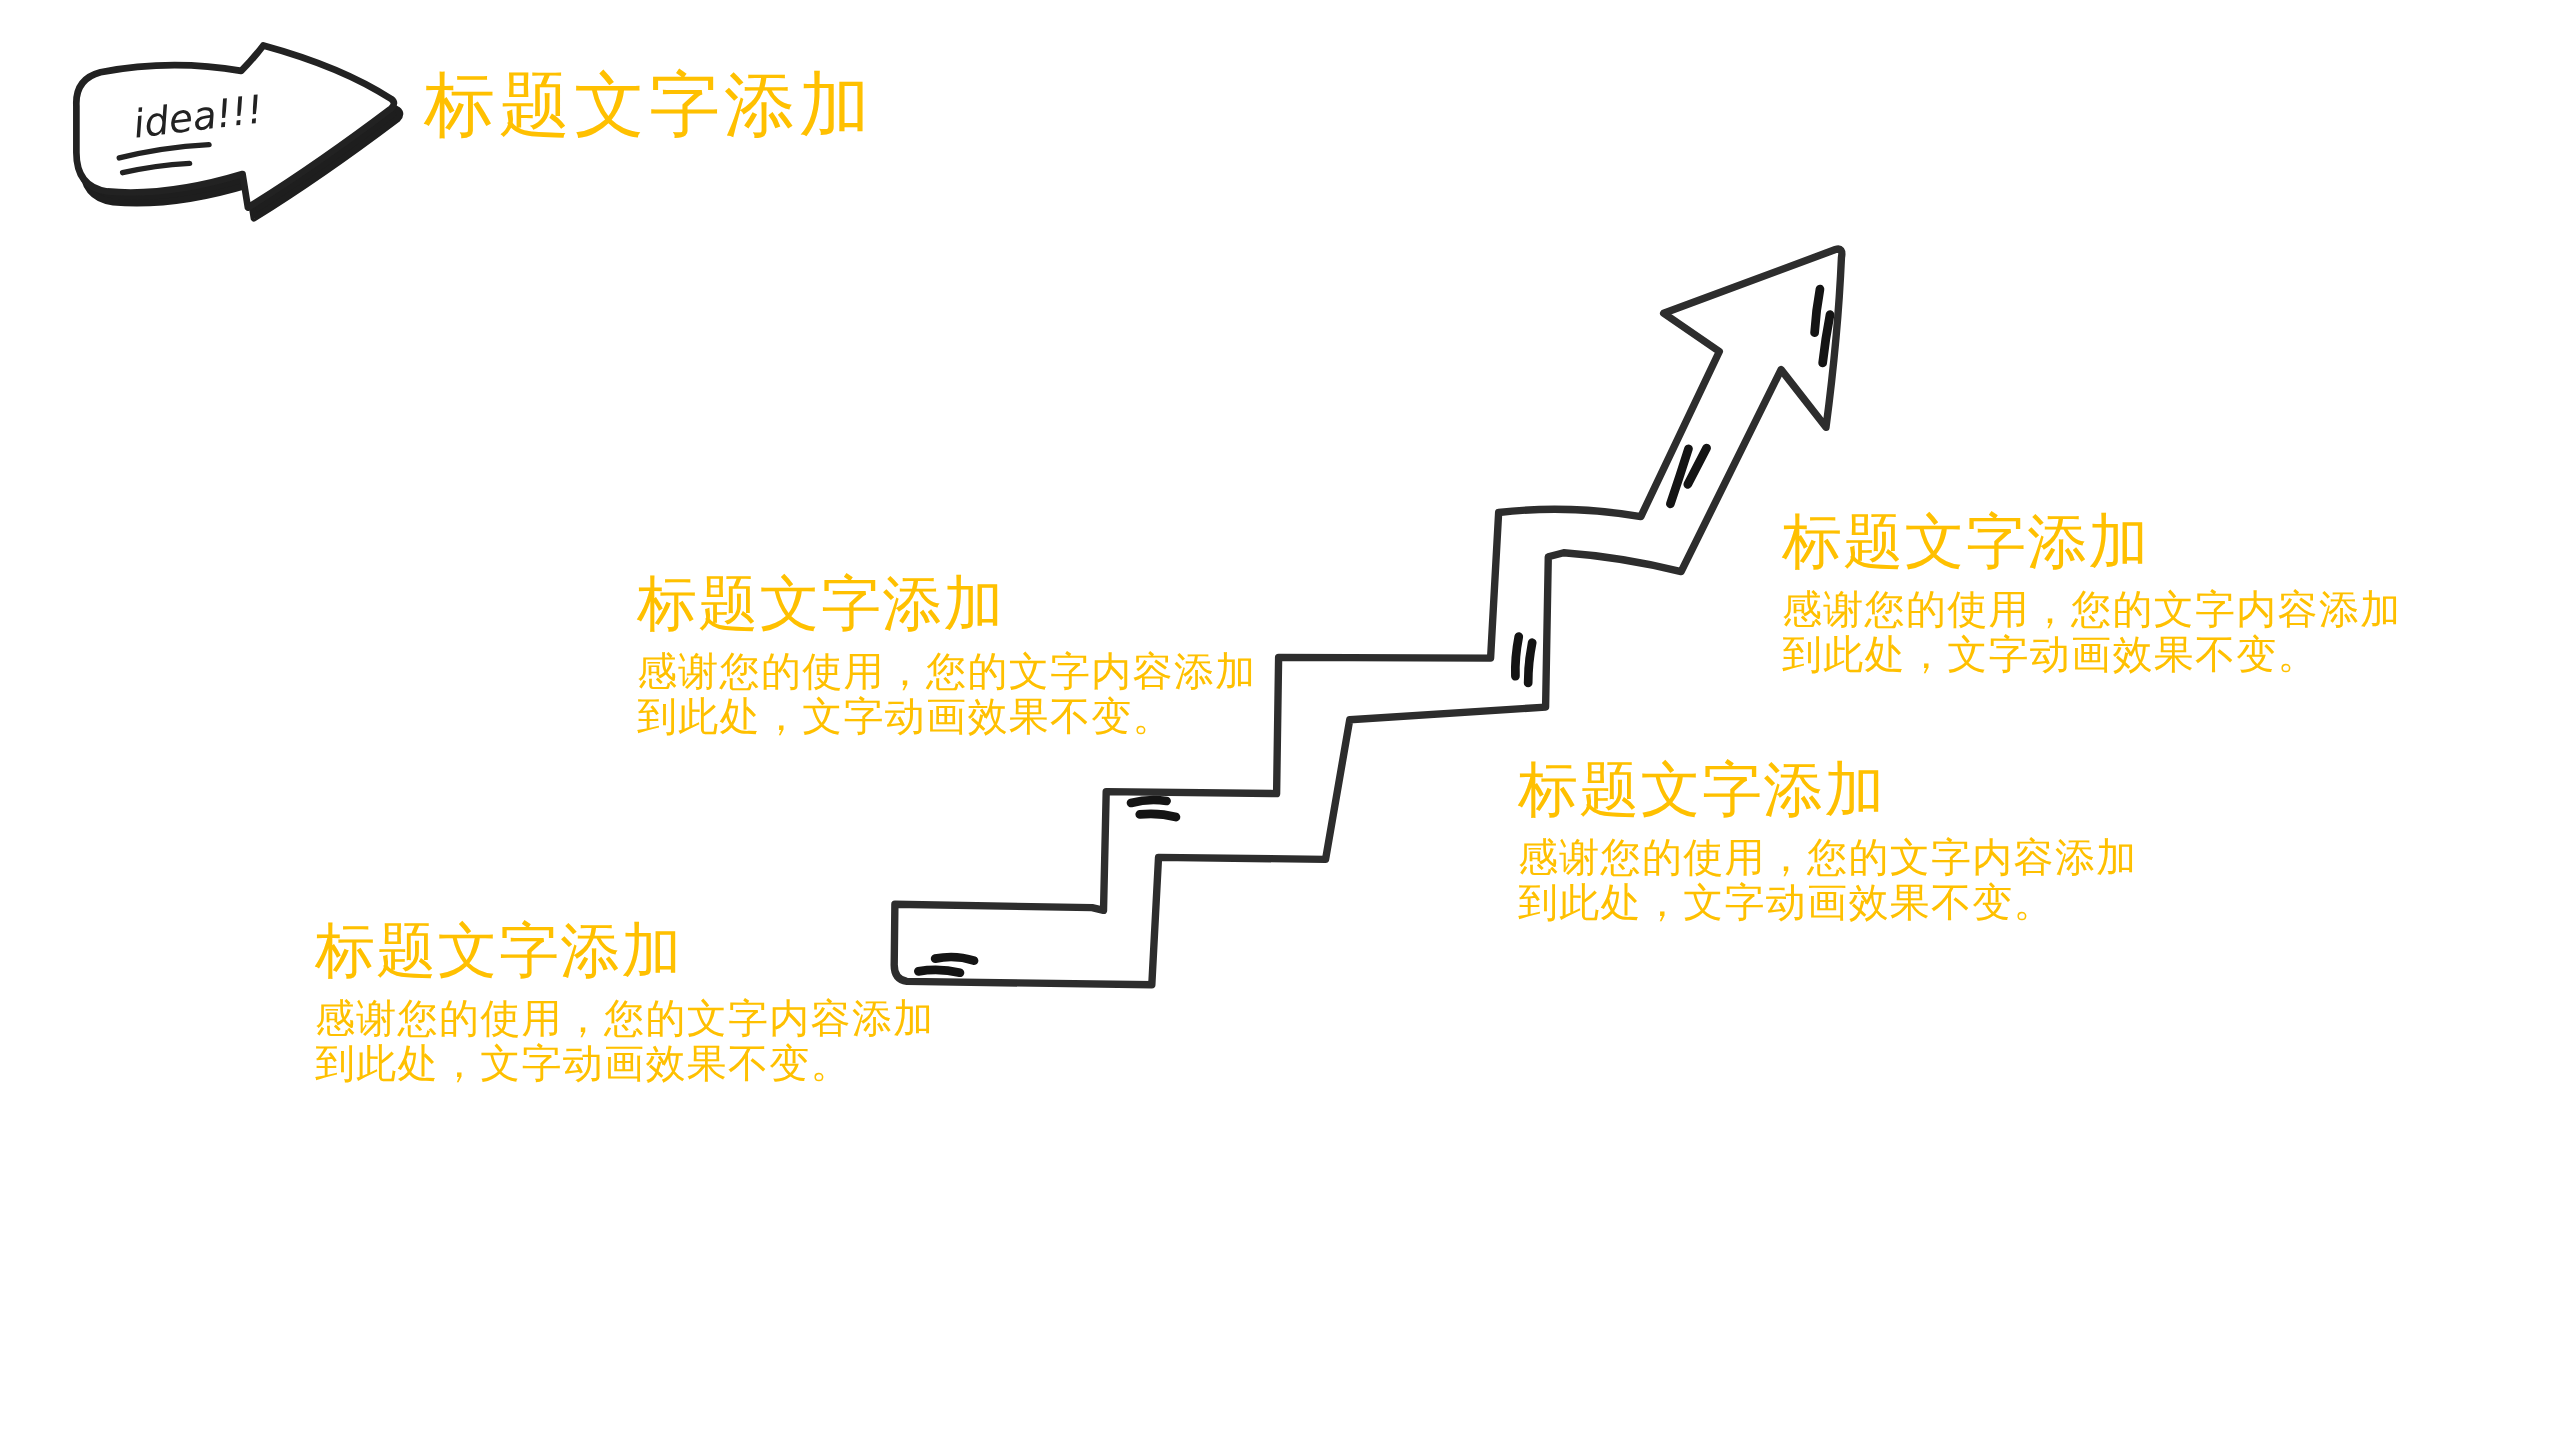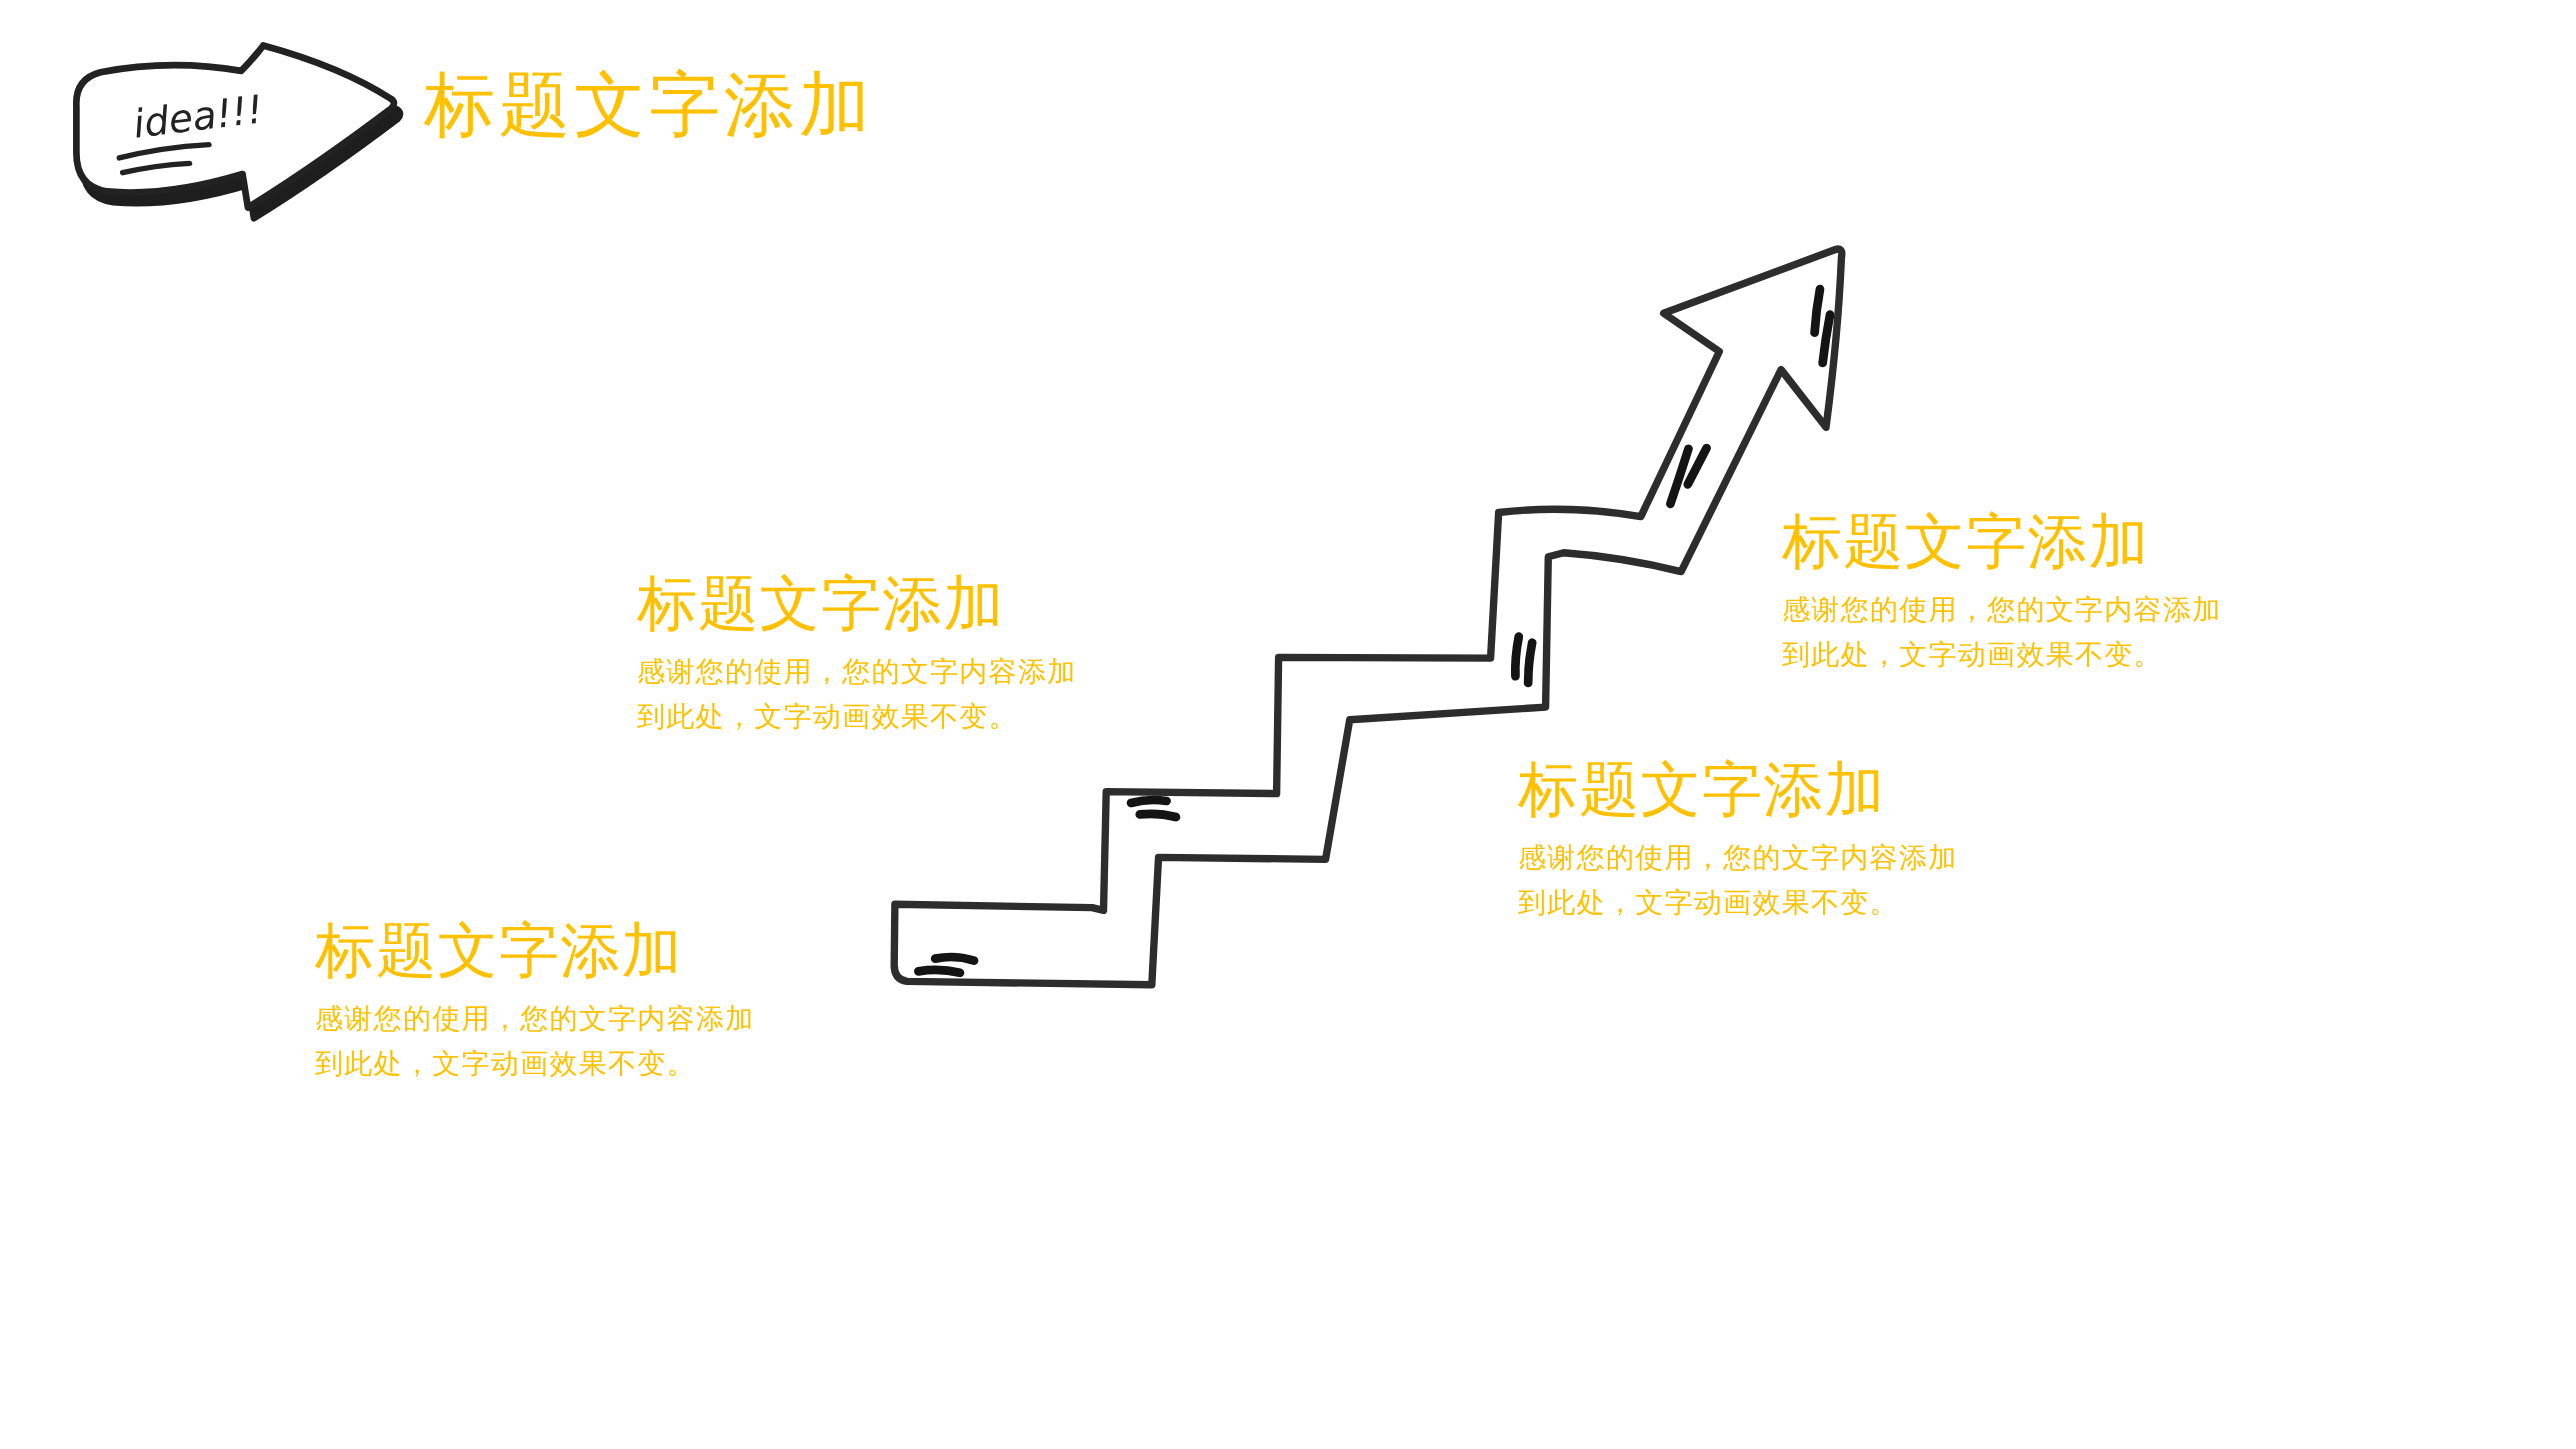--- a/index.html
+++ b/index.html
@@ -13,21 +13,21 @@
     font-size:71px;font-weight:normal;letter-spacing:4px;line-height:1.1;
     color:#FFC000;white-space:nowrap;}
 
   
   .stairs-svg{position:absolute;left:0;top:0;width:2576px;height:1449px;}
 
   
   .tblock{position:absolute;color:#FFC000;}
   .tb-title{font-size:60px;line-height:1.18;letter-spacing:1.3px;
     white-space:nowrap;margin:0 0 9.4px 0;font-weight:normal;}
-  .tb-line{font-size:28px;line-height:45px;letter-spacing:1.3px;white-space:nowrap;}
+  .tb-line{font-size:40px;line-height:45px;letter-spacing:1.3px;white-space:nowrap;}
 
   .tblock.pos-bottom-left {left:315px; top:916px;}
   .tblock.pos-middle-left {left:637px; top:569px;}
   .tblock.pos-bottom-right{left:1518px;top:755px;}
   .tblock.pos-top-right   {left:1782px;top:507px;}
 
   .stroke-ink{fill:none;stroke:#2d2d2d;stroke-width:11;
     stroke-linecap:round;stroke-linejoin:round;}
   .hatch{fill:none;stroke:#141414;stroke-width:13;stroke-linecap:round;}
 </style>

